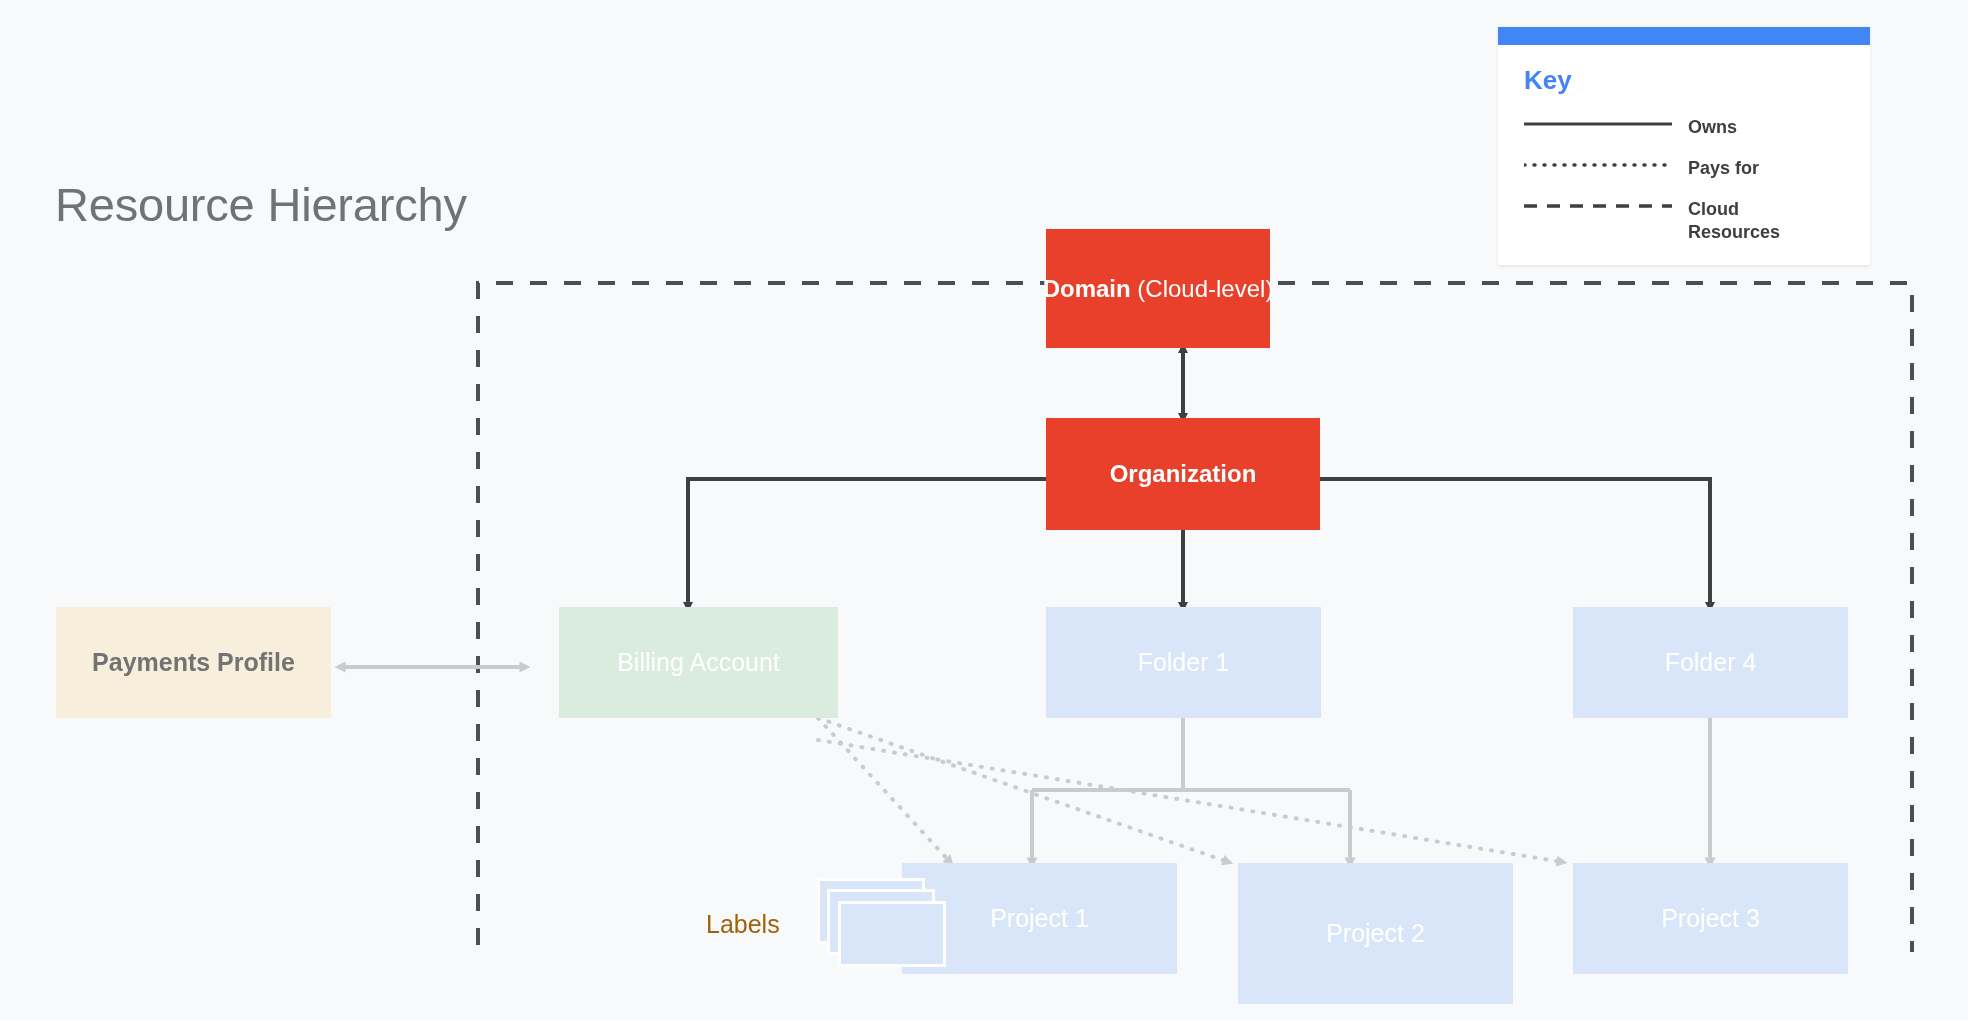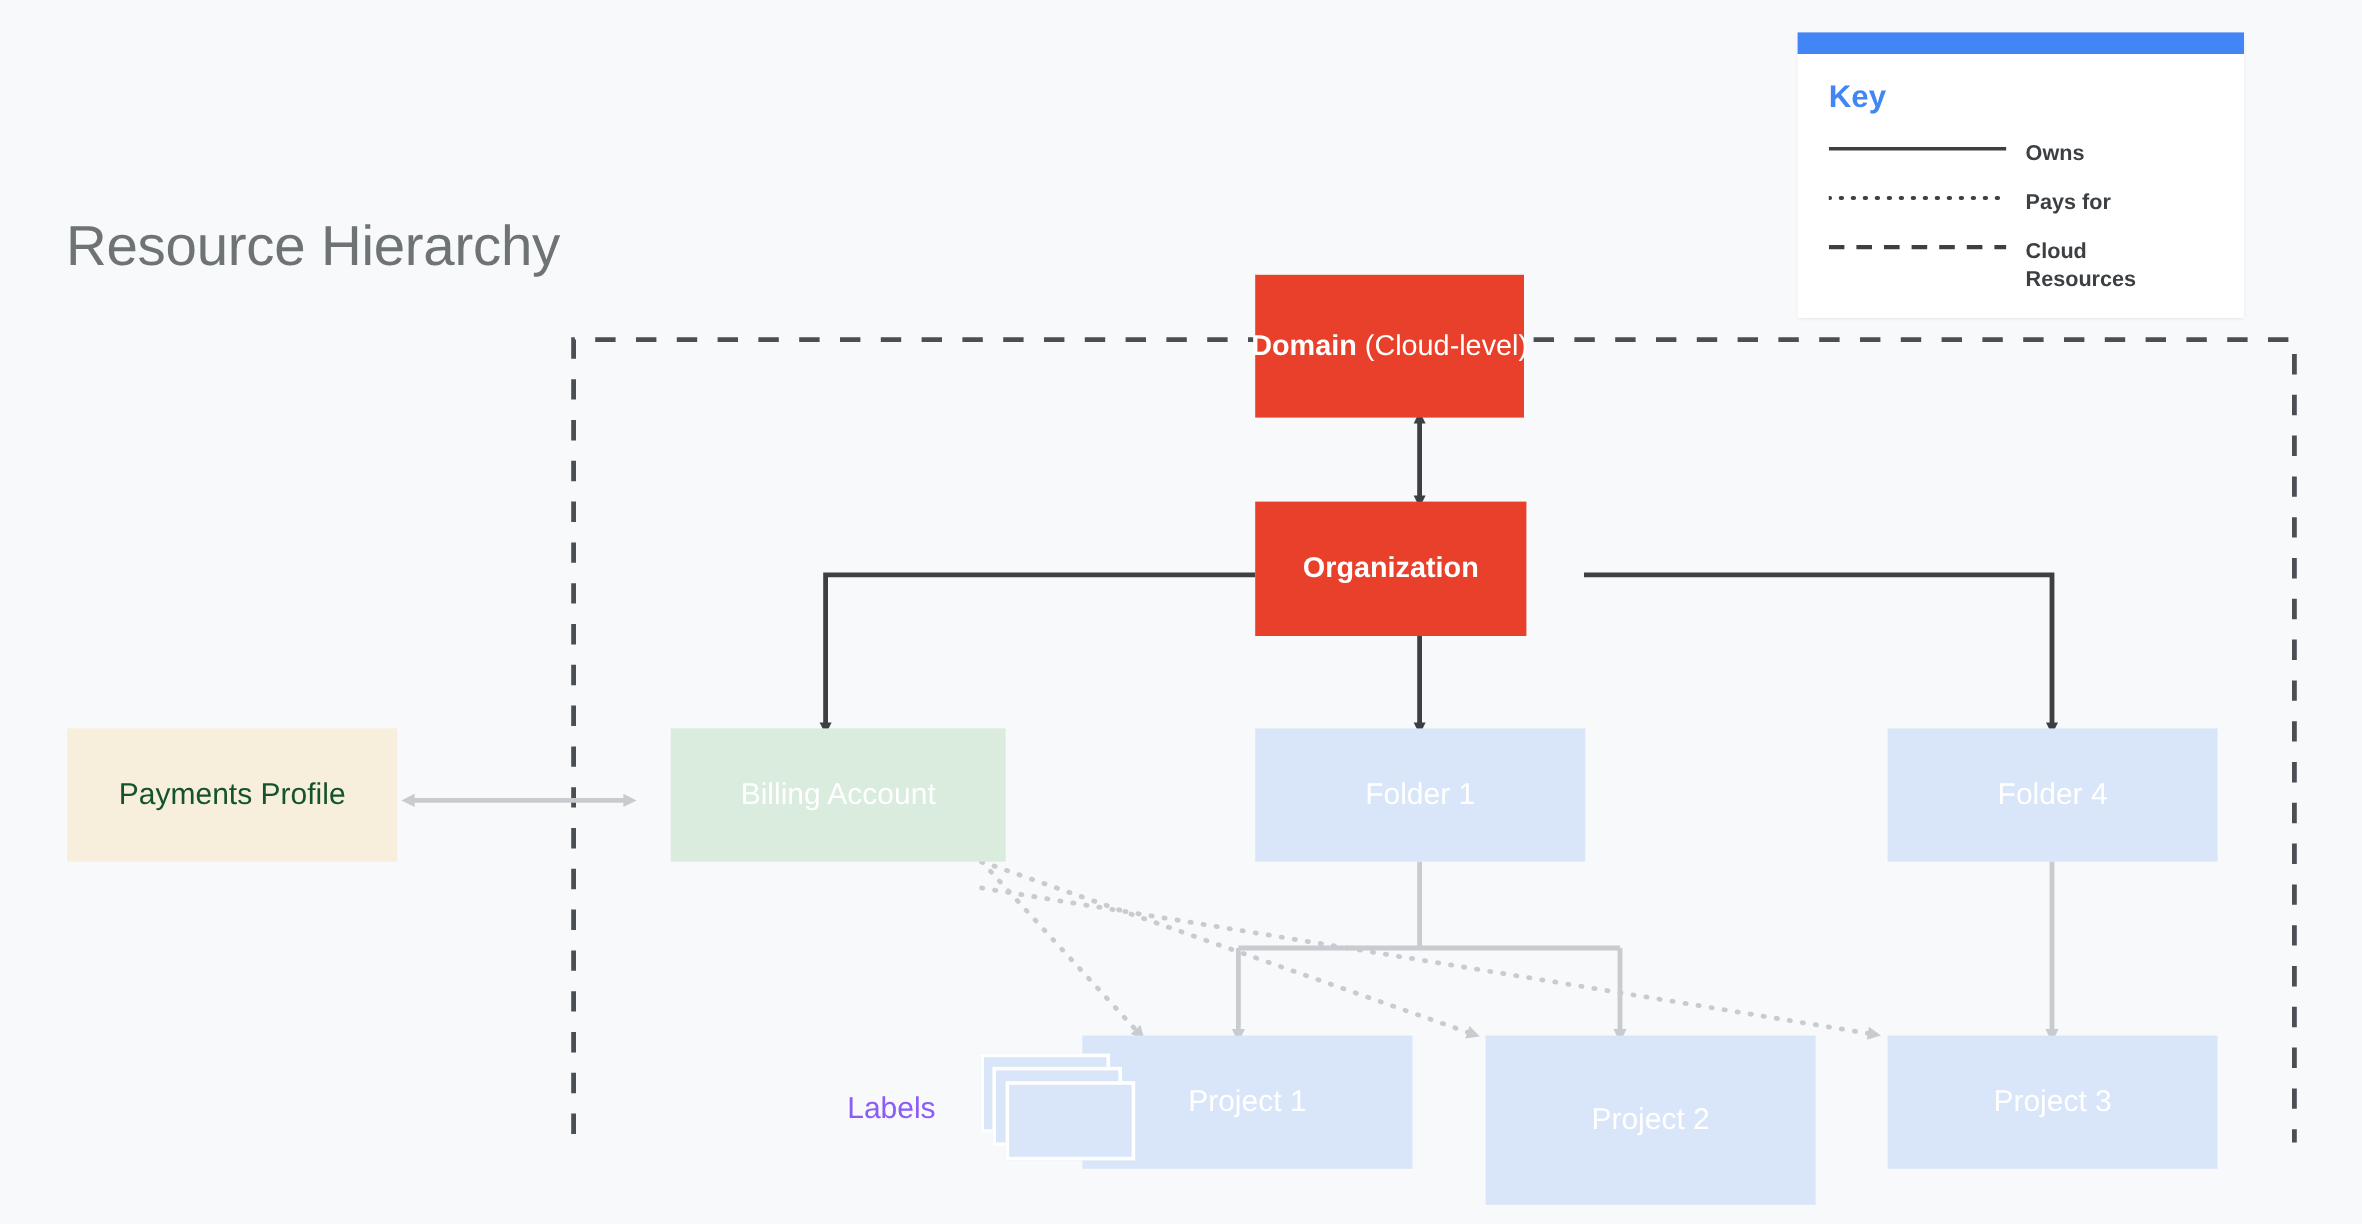--- a/index.html
+++ b/index.html
@@ -72,32 +72,32 @@
     margin-left: 20px;
   }
   .node.blue {
     background: #d9e5f9;
     color: #ffffff;
     font-size: 25px;
     font-weight: 400;
   }
   .node.cream {
     background: #f7eedc;
-    color: #14532d;
+    color: #737373;
     font-size: 25px;
-    font-weight: 400;
+    font-weight: 700;
   }
 
   
   .labels-text {
     position: absolute;
     left: 706px;
     top: 910px;
     font-size: 25px;
-    color: #8b5cf6;
+    color: #a16207;
     font-weight: 400;
     white-space: nowrap;
   }
   .label-stack {
     position: absolute;
     left: 817px;
     top: 878px;
     width: 132px;
     height: 92px;
   }
@@ -226,21 +226,21 @@
   </svg>
 
   <div class="page-title">Resource Hierarchy</div>
 
   <div class="node red" style="left:1046px; top:229px; width:224px; height:119px;">
     <div class="node-label">
       <span class="strong">Domain</span><span class="normal"> (Cloud-level)</span>
     </div>
   </div>
 
-  <div class="node red" style="left:1046px; top:418px; width:226px; height:112px;">
+  <div class="node red" style="left:1046px; top:418px; width:274px; height:112px;">
     <span class="node-label strong" style="font-weight:700">Organization</span>
   </div>
 
   <div class="node cream" style="left:56px; top:607px; width:275px; height:111px;">
     <span class="node-label">Payments Profile</span>
   </div>
 
   <div class="node green" style="left:539px; top:607px; width:279px; height:111px;">
     <span class="node-label">Billing Account</span>
   </div>

